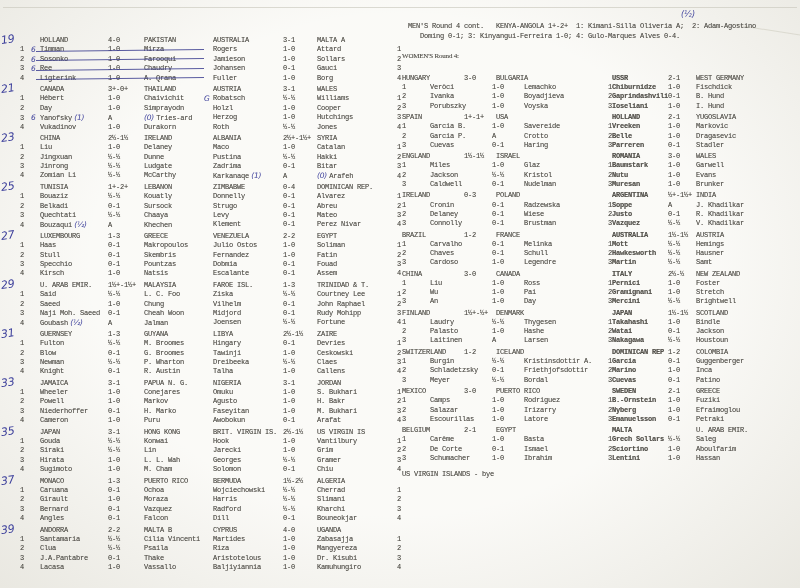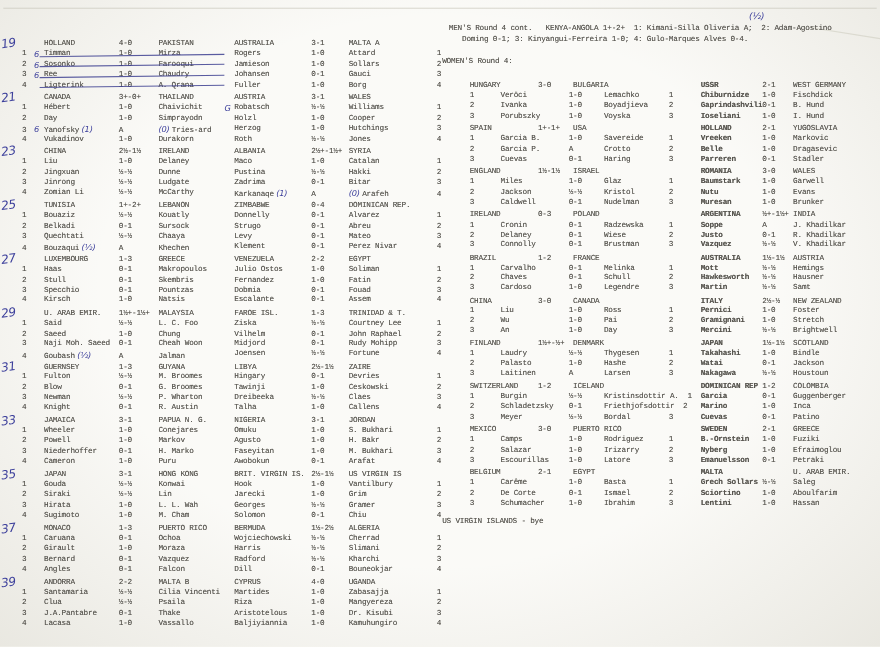--- a/index.html
+++ b/index.html
@@ -16,21 +16,21 @@
 
   .typed{font-size:7px;letter-spacing:-0.2px;white-space:pre;text-shadow:0 0 .4px rgba(86,84,78,.55);}
   .col{position:absolute;}
   #col-m1{left:8px;top:36px;width:198px;}
   #col-m2{left:213px;top:36px;width:188px;}
   #col-w1{left:402px;top:74px;width:210px;}
   #col-w2{left:612px;top:74px;width:186px;}
 
   .block{position:relative;}
   .m-col .block{margin-bottom:2px;}
-  .w-col .block{margin-bottom:2.4px;margin-left:25px;}
+  .w-col .block{margin-bottom:2.4px;}
   .row{display:flex;align-items:baseline;white-space:pre;position:relative;}
   .m-col .row{height:9.4px;line-height:9.4px;}
   .w-col .row{height:9.2px;line-height:9.2px;}
   .row span{flex:0 0 auto;overflow:visible;}
   .grow{flex:1 1 auto !important;}
 
   
   #col-m1 .ind-h{width:32px;} #col-m1 .ind-r{width:12px;} #col-m1 .c-n{width:20px;}
   #col-m1 .c-p1,#col-m1 .c-t1{width:68px;} #col-m1 .c-r,#col-m1 .c-sc{width:36px;}
   #col-m2 .c-p1,#col-m2 .c-t1{width:70px;} #col-m2 .c-r,#col-m2 .c-sc{width:34px;}
@@ -49,21 +49,21 @@
   .hw-note{position:absolute;left:681px;top:10px;font-size:8px;}
 
   
   .strike::after{content:"";position:absolute;left:28px;right:2px;top:4.6px;
     border-top:1.4px solid #3d4090;transform:rotate(-0.7deg);opacity:.85;}
 
   
   .hdr-line{position:absolute;}
   #hdr1{left:408px;top:22px;width:388px;}
   #hdr2{left:420px;top:32px;width:376px;}
-  #women-title{left:402px;top:52px;position:absolute;}
+  #women-title{left:402px;top:52px;position:absolute;font-family:Liberation Serif, serif;}
   #footer-note{left:402px;top:470px;position:absolute;}
 </style>
 </head>
 <body>
 
 <div class="paper-vignette"></div>
 <div class="scan-line-top"></div>
 <div class="scan-corner"></div>
 
 <div id="hdr1" class="typed hdr-line">MEN'S Round 4 cont.   KENYA-ANGOLA 1+-2+  1: Kimani-Silla Oliveria A;  2: Adam-Agostino</div>

